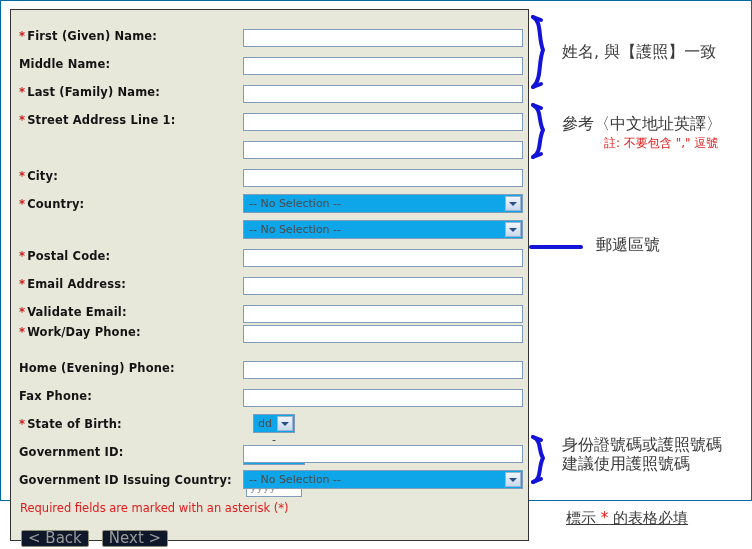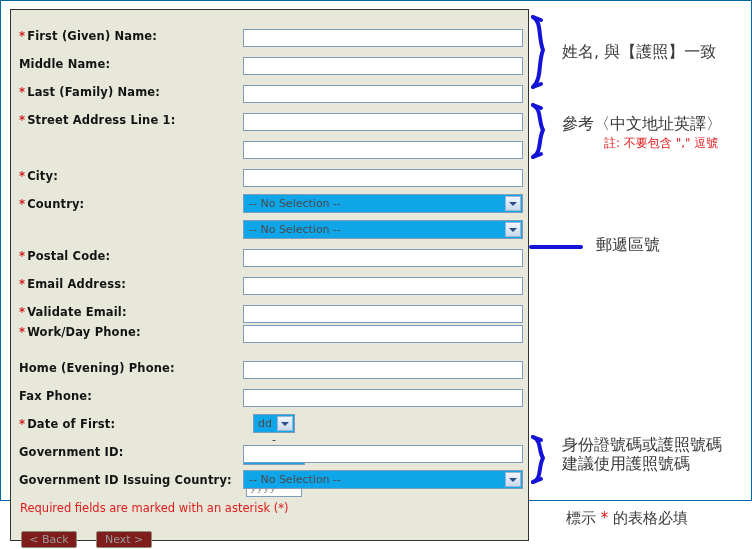--- a/index.html
+++ b/index.html
@@ -167,26 +167,26 @@
     left: 10px;
     top: 518px;
   }
   .btn {
     display: inline-block;
     min-width: 56px;
     height: 17px;
     line-height: 15px;
     text-align: center;
     box-sizing: border-box;
-    font-size: 11px;
+    font-size: 15px;
     color: #9a9a9a;
-    background: #7f1d1d;
+    background: #0f172a;
     border: 1px solid #8d8d78;
     border-radius: 2px;
-    margin-right: 14px;
+    margin-right: 8px;
     padding: 0 6px;
     font-family: "DejaVu Sans", "Liberation Sans", sans-serif;
   }
 
   
   .anno {
     position: absolute;
     font-family: "DejaVu Sans", "Liberation Sans", sans-serif;
     color: #3b3b3b;
     white-space: nowrap;
@@ -317,21 +317,21 @@
       </div>
 
       <div class="f-row" style="top:372px">
         <div class="f-label">Fax Phone:</div>
         <div class="f-control">
           <input class="txt" type="text" style="">
         </div>
       </div>
 
       <div class="f-row" style="top:400px">
-        <div class="f-label"><span class="ast">*</span><span>Date of First:</span></div>
+        <div class="f-label"><span class="ast">*</span><span>State of Birth:</span></div>
         <div class="dob">
           <div class="sel small">
             <span>dd</span>
             <span class="arrow-box"></span>
           </div>
           <span class="dash">-</span>
           <div class="sel small2">
             <span>mmm</span>
             <span class="arrow-box"></span>
           </div>
@@ -394,15 +394,15 @@
   <div class="anno anno-main" style="left:561px; top:41px;">姓名, 與【護照】一致</div>
 
   <div class="anno anno-red" style="left:603px; top:135px;">註: 不要包含 "," 逗號</div>
 
   <div class="anno anno-main" style="left:595px; top:234px;">郵遞區號</div>
 
   <div class="anno anno-main" style="left:561px; top:434px;">身份證號碼或護照號碼</div>
 
   <div class="anno anno-main" style="left:561px; top:453px;">建議使用護照號碼</div>
 
-  <div class="anno anno-small" style="left:565px; top:508px;"><span>標示 </span><span class="star">*</span><span> 的表格必填</span></div>
+  <div class="anno anno-small" style="left:565px; top:508px;text-decoration:underline;"><span>標示 </span><span class="star">*</span><span> 的表格必填</span></div>
 
 </div>
 
 </body></html>

